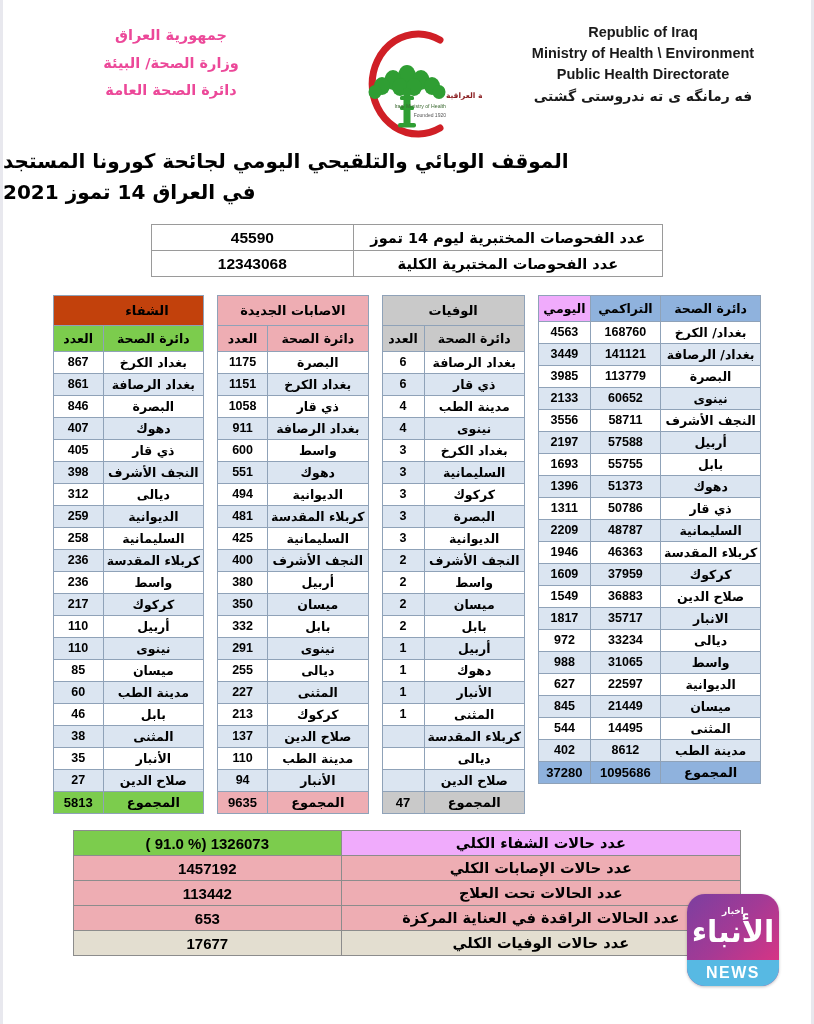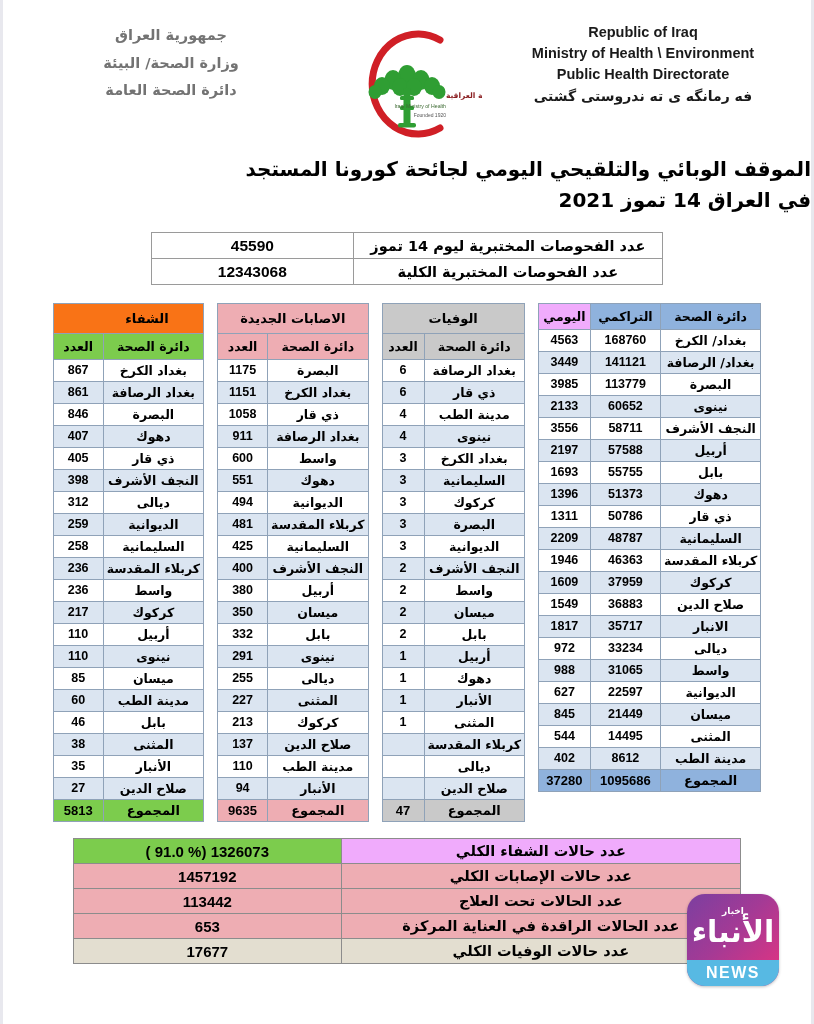--- a/index.html
+++ b/index.html
@@ -44,33 +44,33 @@
     line-height: 1.5;
     margin-top: 1px;
     color: #1a1a1a;
   }
   .hdr-ar {
     text-align: center;
     direction: rtl;
     font-size: 14.5px;
     font-weight: bold;
     line-height: 1.9;
-    color: #737373;
+    color: #ec4899;
   }
   .hdr-logo {
     width: 150px; height: 120px;
     position: relative;
     flex: 0 0 150px;
     margin-top: 2px;
   }
 
   
   .title-wrap {
-    text-align: right;
-    margin-top: 14px;
+    text-align: left;
+    margin-top: 6px;
   }
   .title-line {
     font-size: 20px;
     font-weight: bold;
     line-height: 1.55;
     color: #000;
     direction: rtl;
   }
 
   
@@ -602,21 +602,21 @@
           <td class="c-val num" style="background-color: rgb(238, 173, 179);">9635</td>
         </tr>
       </tfoot>
     </table>
   </div>
 
   <div class="block blk-rec">
     <table class="dt">
       <thead>
         <tr>
-          <th class="grp" colspan="2" style="background-color: #f97316; padding-left: 40px;">الشفاء</th>
+          <th class="grp" colspan="2" style="background-color: #c2410c; padding-left: 40px;">الشفاء</th>
         </tr>
         <tr>
           <th class="sub c-name" style="background-color: rgb(124, 204, 77);">دائرة الصحة</th>
           <th class="sub c-val" style="background-color: rgb(124, 204, 77);">العدد</th>
         </tr>
       </thead>
       <tbody>
           <tr class="plain">
             <td class="c-name">بغداد الكرخ</td>
             <td class="c-val num">867</td>

